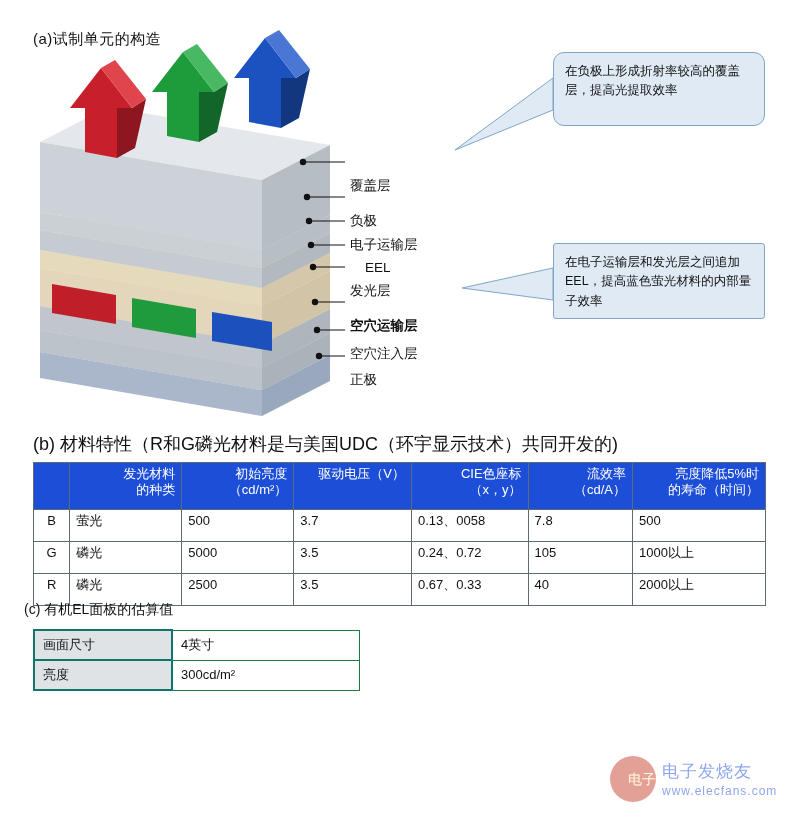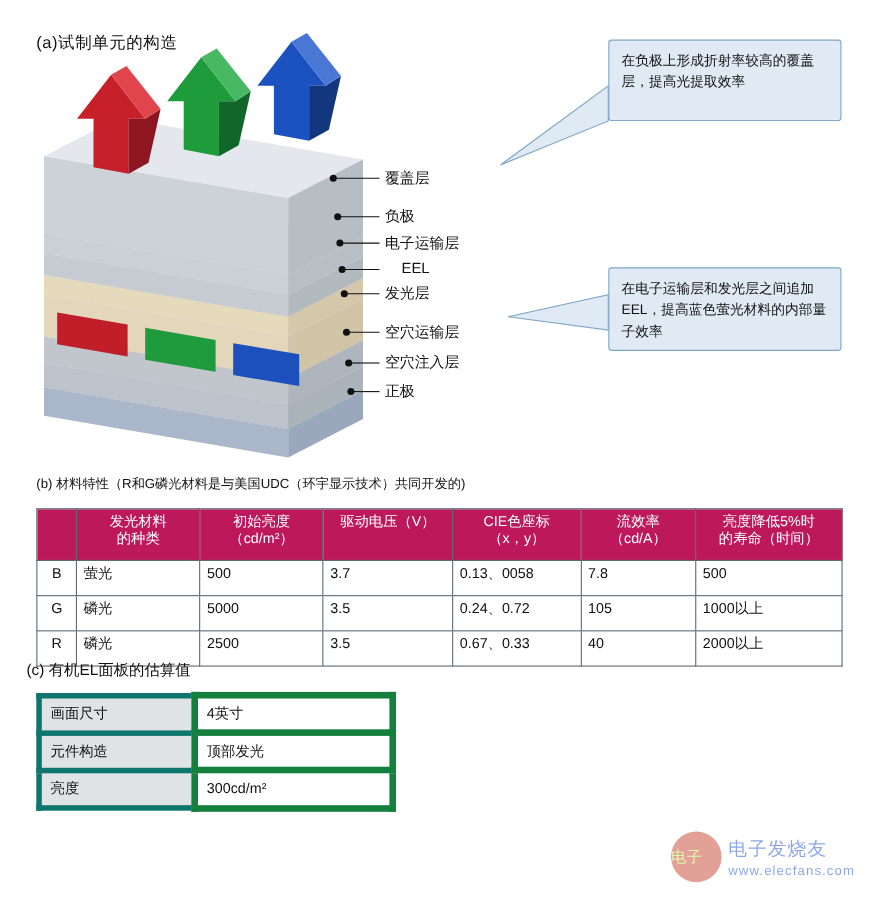--- a/index.html
+++ b/index.html
@@ -38,62 +38,63 @@
     position: absolute;
     background: #dfeaf4;
     border: 1px solid #7fa6c4;
     border-radius: 3px;
     font-size: 12.5px;
     line-height: 1.55;
     padding: 9px 10px 9px 11px;
     color: #111;
     box-sizing: border-box;
   }
-  #callout-1 { left: 553px; top: 36px; width: 212px; height: 74px; }
+  #callout-1 { left: 553px; top: 52px; width: 212px; height: 74px; border-radius: 11px; }
   #callout-2 { left: 553px; top: 243px; width: 212px; height: 76px; }
 
   
   .layer-labels {
     position: absolute;
     left: 300px;
     top: 140px;
     width: 160px;
   }
   .layer-label {
     position: absolute;
     font-size: 13.5px;
     white-space: nowrap;
+    margin-top: 24px;
   }
 
   
   .sec-b-title {
     position: absolute;
     left: 33px;
     top: 432px;
-    font-size: 12px;
+    font-size: 18px;
   }
   table.tbl-b {
     position: absolute;
     left: 33px;
     top: 462px;
     border-collapse: collapse;
     font-size: 13px;
     width: 733px;
   }
   table.tbl-b th, table.tbl-b td {
     border: 1px solid #5d6b75;
     padding: 3px 6px;
     vertical-align: top;
     line-height: 1.25;
   }
   table.tbl-b thead th {
-    background: #be185d;
+    background: #1d4ed8;
     color: #ffffff;
     font-weight: normal;
-    text-align: center;
+    text-align: right;
     height: 40px;
   }
   table.tbl-b td {
     background: #ffffff;
     height: 25px;
   }
   table.tbl-b td.rowkey {
     text-align: center;
     width: 26px;
     font-weight: normal;
@@ -116,30 +117,30 @@
   table.tbl-c {
     position: absolute;
     left: 33px;
     top: 629px;
     border-collapse: collapse;
     font-size: 13px;
     width: 327px;
   }
   table.tbl-c th {
     background: #dfe3e6;
-    border: 5px solid #0f766e;
+    border: 2px solid #0f766e;
     font-weight: normal;
     text-align: left;
     padding: 5px 8px;
     width: 120px;
     vertical-align: top;
   }
   table.tbl-c td {
     background: #ffffff;
-    border: 6px solid #15803d;
+    border: 1px solid #15803d;
     padding: 5px 8px;
     vertical-align: top;
     line-height: 1.4;
   }
 
   
   .watermark {
     position: absolute;
     right: 10px;
     bottom: 8px;
@@ -152,22 +153,22 @@
     left: 0; top: 2px;
     width: 46px; height: 46px;
     border-radius: 50%;
     background: #c9442f;
   }
   .wm-circle span {
     position: absolute;
     left: 0; top: 0;
     width: 46px; height: 46px;
     line-height: 46px;
-    text-align: left;
-    color: #bef264;
+    text-align: right;
+    color: #fef9c3;
     font-size: 14px;
   }
   .wm-text {
     position: absolute;
     left: 52px;
     top: 6px;
     font-size: 17px;
     color: #1d4ed8;
     letter-spacing: 1px;
   }
@@ -288,21 +289,21 @@
 
   <div class="callout" id="callout-1">在负极上形成折射率较高的覆盖层，提高光提取效率</div>
   <div class="callout" id="callout-2">在电子运输层和发光层之间追加EEL，提高蓝色萤光材料的内部量子效率</div>
 
   <div class="layer-labels">
     <div class="layer-label" style="left:50px; top:13px;">覆盖层</div>
     <div class="layer-label" style="left:50px; top:48px;">负极</div>
     <div class="layer-label" style="left:50px; top:72px;">电子运输层</div>
     <div class="layer-label" style="left:65px; top:96px;">EEL</div>
     <div class="layer-label" style="left:50px; top:118px;">发光层</div>
-    <div class="layer-label" style="left:50px; top:153px;">空穴运输层</div>
+    <div class="layer-label" style="left:50px; top:153px;font-weight:bold;">空穴运输层</div>
     <div class="layer-label" style="left:50px; top:181px;">空穴注入层</div>
     <div class="layer-label" style="left:50px; top:207px;">正极</div>
   </div>
 </div>
 
 <div class="sec-b-title">(b) 材料特性（R和G磷光材料是与美国UDC（环宇显示技术）共同开发的)</div>
 
 <table class="tbl-b">
   <thead>
     <tr>
@@ -365,24 +366,20 @@
 
 <div class="sec-c-title">(c) 有机EL面板的估算值</div>
 
 <table class="tbl-c">
   <tbody>
     <tr>
       <th>画面尺寸</th>
       <td>4英寸</td>
     </tr>
     <tr>
-      <th>元件构造</th>
-      <td>顶部发光</td>
-    </tr>
-    <tr>
       <th>亮度</th>
       <td>300cd/m²</td>
     </tr>
   </tbody>
 </table>
 
 <div class="watermark">
   <div class="wm-circle">
     <span>电子</span>
   </div>

